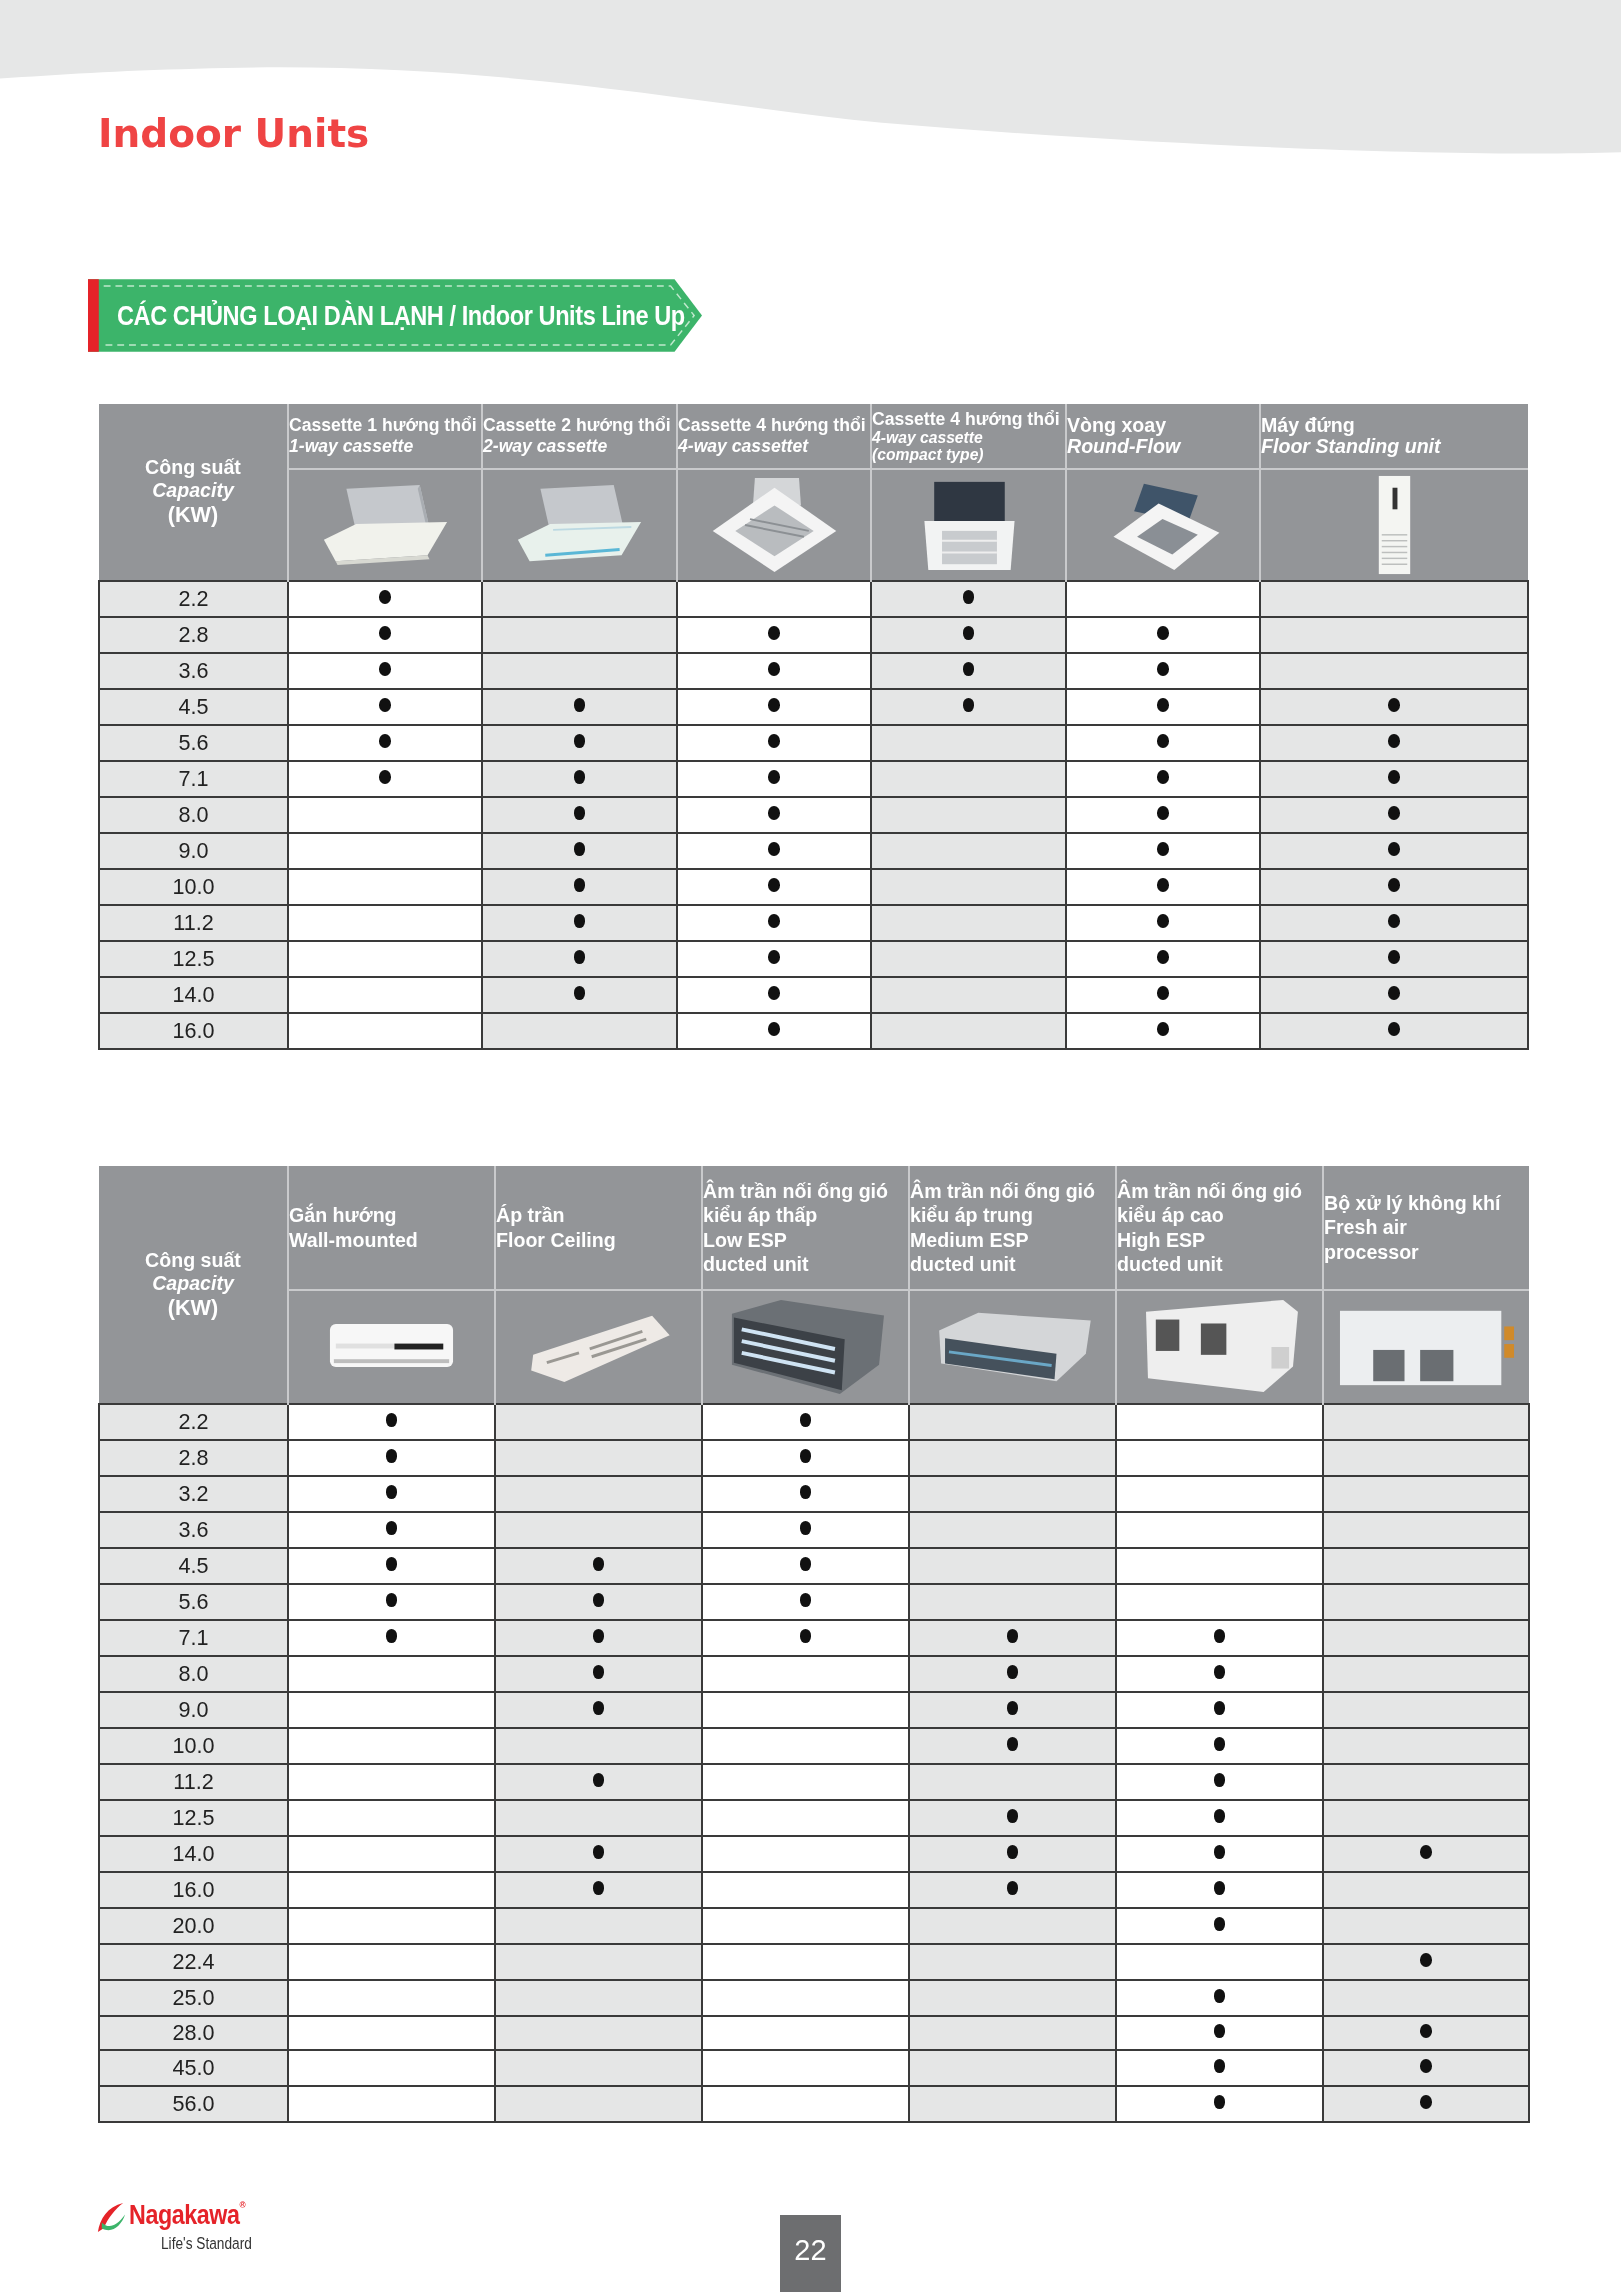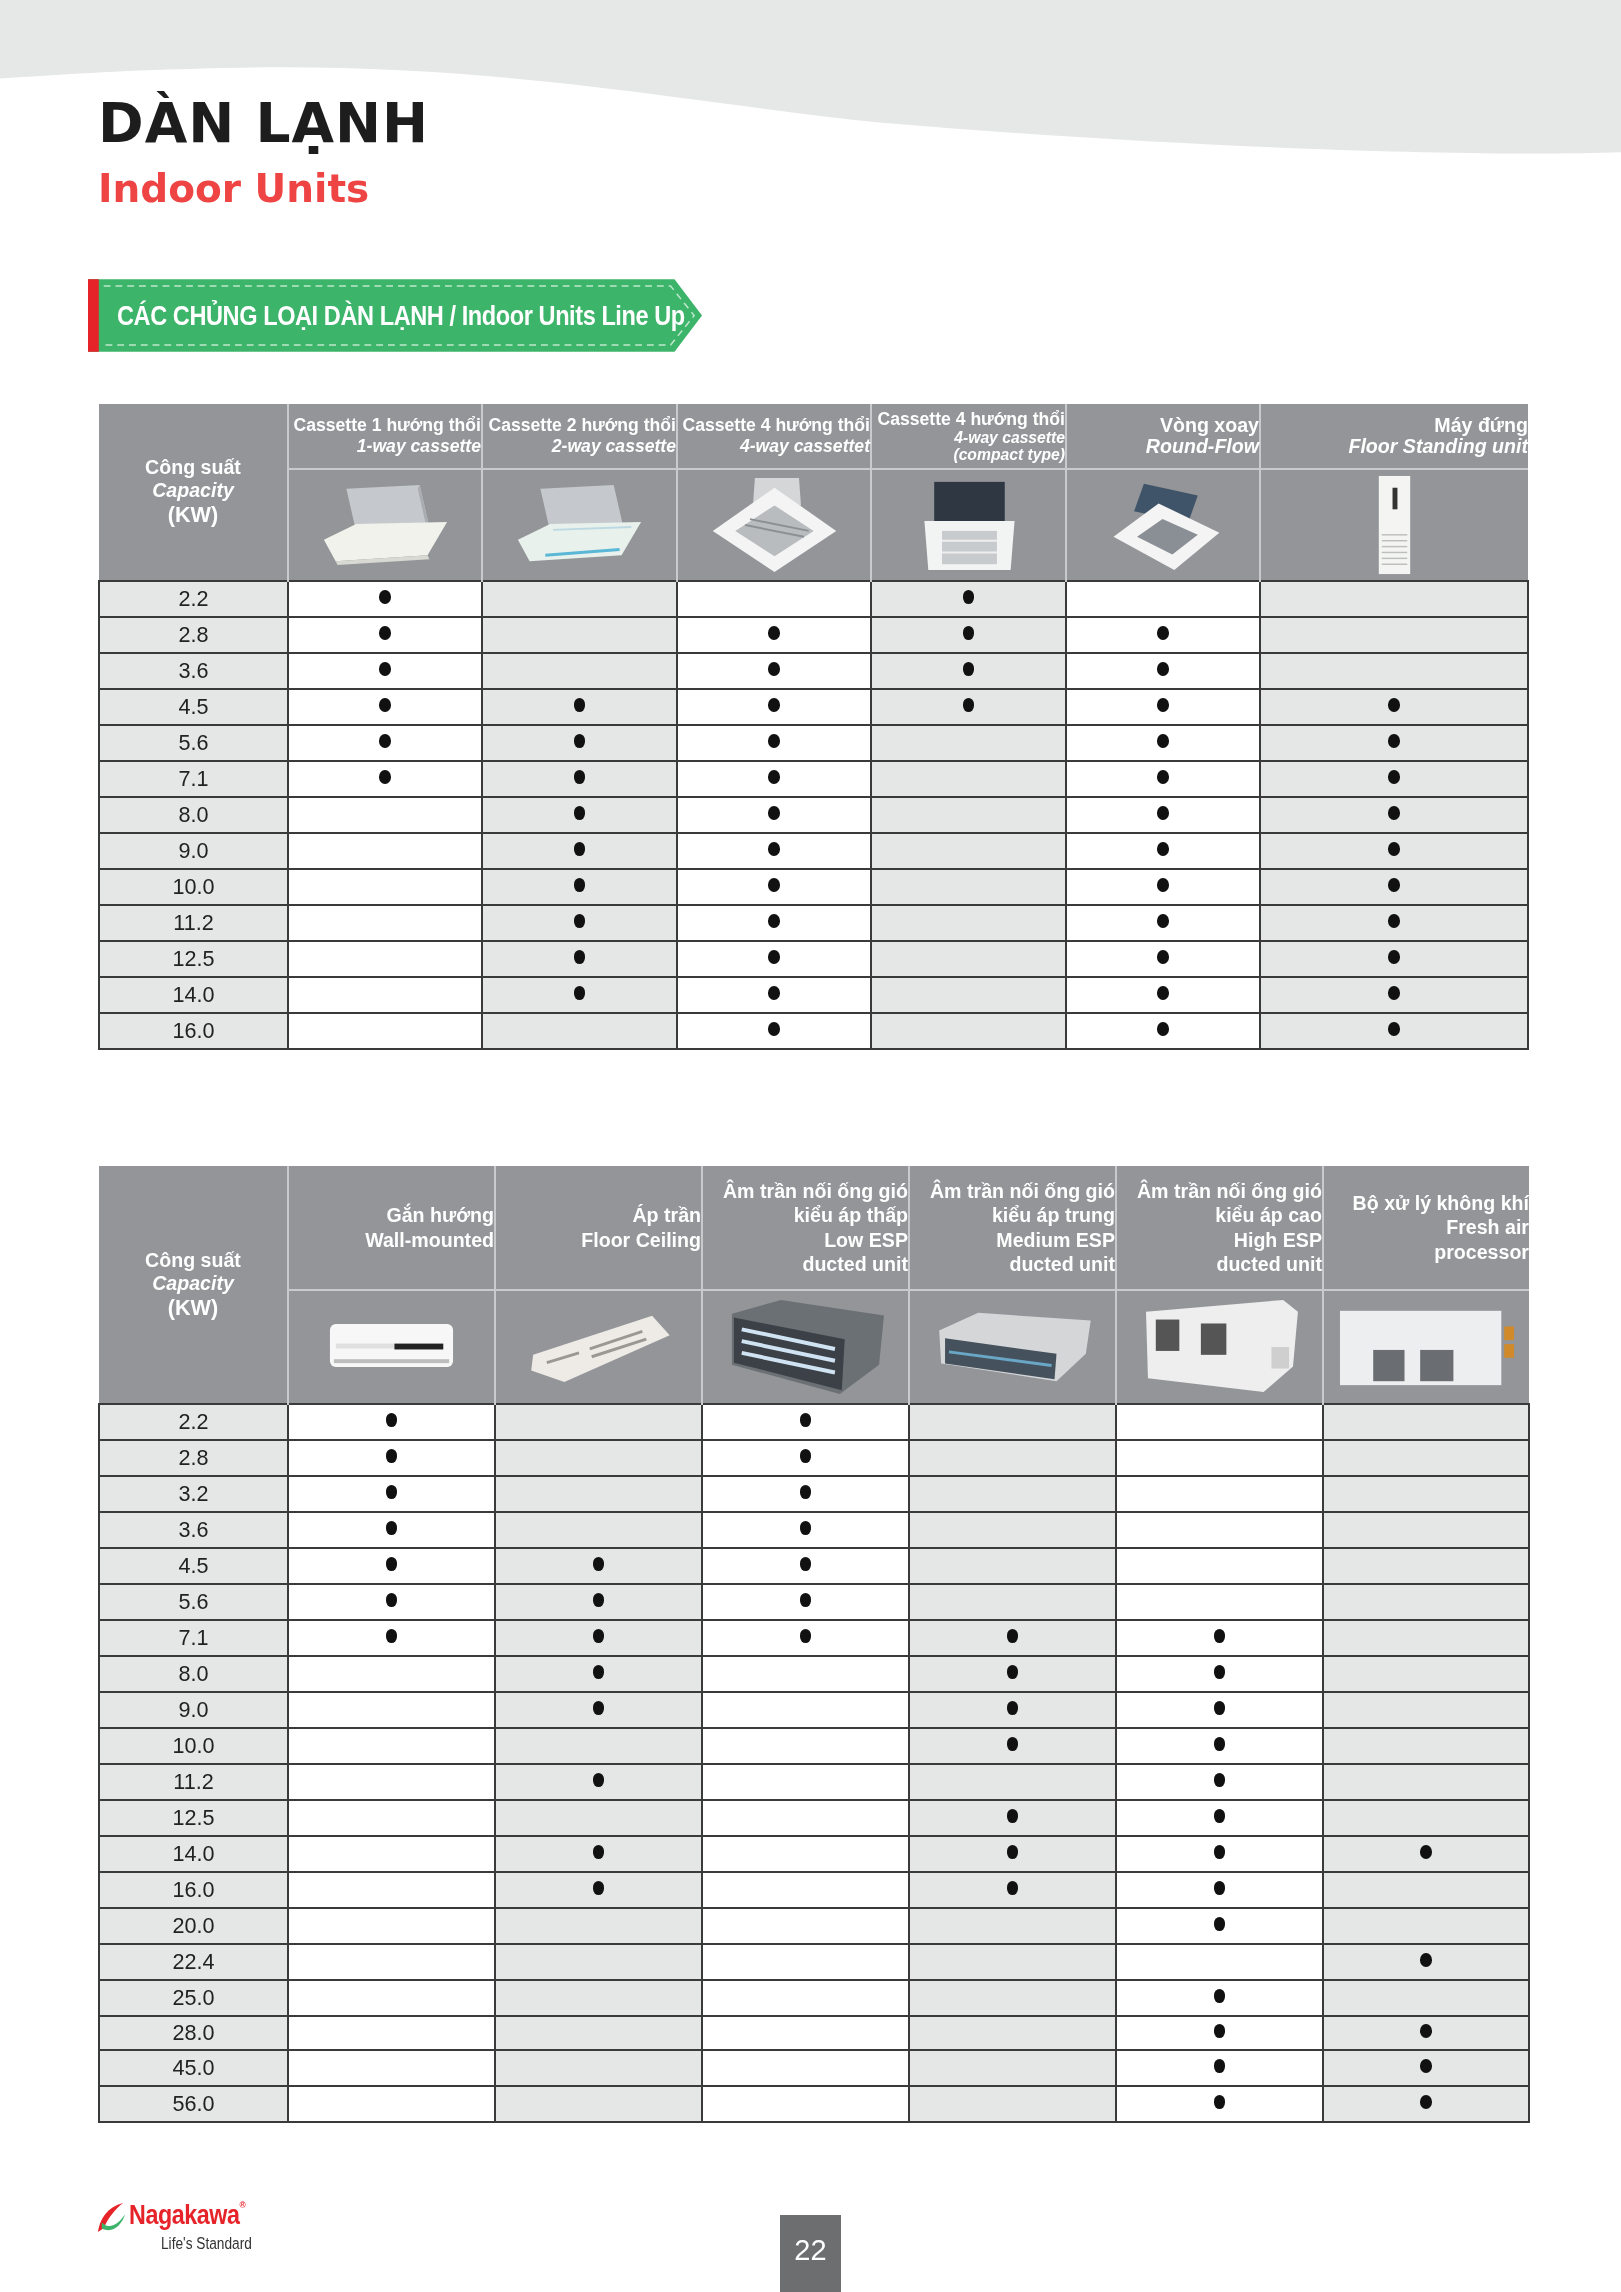--- a/index.html
+++ b/index.html
@@ -26,21 +26,21 @@
     color: #ffffff; font-family: "Liberation Sans Narrow", "Liberation Sans", sans-serif;
     font-size: 27.4px; font-weight: bold; letter-spacing: -0.5px;
     transform: scaleX(0.86); transform-origin: left center; white-space: nowrap;
   }
 
   table.units {
     position: absolute; left: 98px; border-collapse: collapse;
     table-layout: fixed;
   }
   table.units th, table.units td { padding: 0; }
-  .hdr { background: #939598; color: #ffffff; text-align: right; vertical-align: middle; }
+  .hdr { background: #939598; color: #ffffff; text-align: left; vertical-align: middle; }
   .hdr-label { border-bottom: 2px solid #c9cacc; border-left: 2px solid #c9cacc; }
   .hdr-img { border-left: 2px solid #c9cacc; }
   .cap-hdr { background: #939598; color: #fff; text-align: center; border-right: 2px solid #c9cacc; }
   .cap-vi { font-weight: bold; font-size: 19.6px; }
   .cap-en { font-style: italic; font-size: 19.6px; }
   .cap-kw { font-weight: bold; font-size: 21.6px; }
   .hl-vi { font-weight: bold; font-size: 17.6px; line-height: 21.6px; }
   .hl-en { font-style: italic; font-size: 17.6px; line-height: 19.6px; }
   .hl-sm { font-style: italic; font-size: 15.7px; line-height: 16.7px; }
   .hl-b { font-weight: bold; font-size: 19.6px; line-height: 24.5px; }
@@ -70,21 +70,20 @@
   }
 </style>
 </head>
 <body>
 
 <svg class="wave" viewBox="0 0 1654 170" preserveAspectRatio="none">
   <path d="M0 0 H1654 V155 C1500 160 1200 150 900 125 C700 105 500 60 200 70 C120 72 60 76 0 80 Z" fill="#e6e7e7"></path>
 </svg>
 
 <div class="title-block">
-  <div class="title-main">DÀN LẠNH</div>
   <div class="title-sub">Indoor Units</div>
 </div>
 
 <div class="banner">
   <svg width="614" height="73" viewBox="0 0 626 74">
     <polygon points="0,0 598,0 626,37 598,74 0,74" fill="#3cb46a"></polygon>
     <rect x="0" y="0" width="11" height="74" fill="#e52329"></rect>
     <polyline points="16,7 594,7 618,37 594,67 16,67" fill="none" stroke="#bfe8cc" stroke-width="1.5" stroke-dasharray="7,5"></polyline>
   </svg>
   <div class="banner-text">CÁC CHỦNG LOẠI DÀN LẠNH / Indoor Units Line Up</div>

